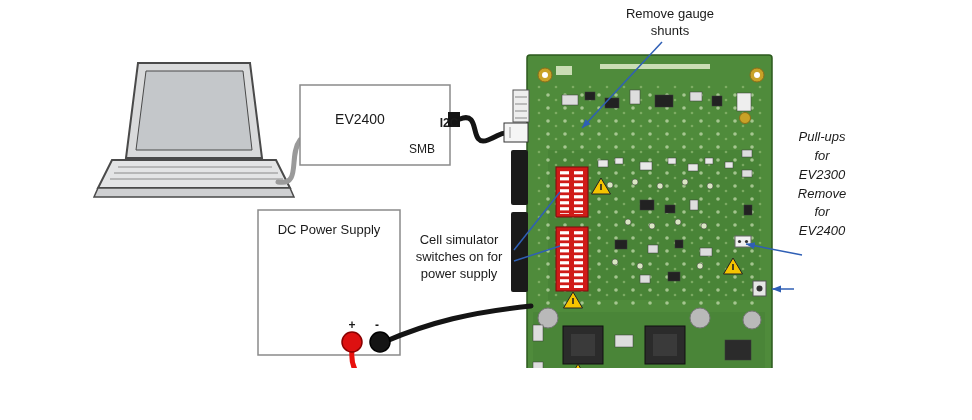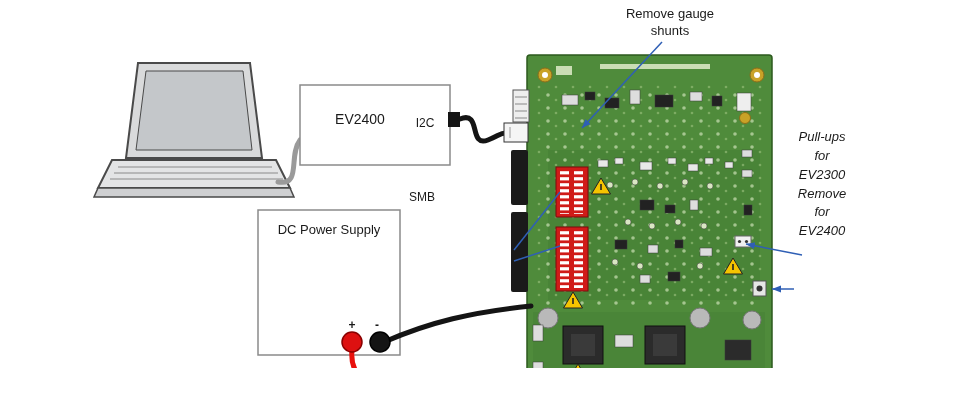--- a/index.html
+++ b/index.html
@@ -196,26 +196,29 @@
     <line x1="662" y1="42" x2="582" y2="128" stroke="#2f5fb5" stroke-width="1.5" marker-end="url(#arrowBlue)"></line>
     <line x1="514" y1="250" x2="560" y2="192" stroke="#2f5fb5" stroke-width="1.5"></line>
     <line x1="514" y1="261" x2="560" y2="246" stroke="#2f5fb5" stroke-width="1.5"></line>
     <line x1="802" y1="255" x2="746" y2="244" stroke="#2f5fb5" stroke-width="1.5" marker-end="url(#arrowBlue)"></line>
     <line x1="794" y1="289" x2="772" y2="289" stroke="#2f5fb5" stroke-width="1.5" marker-end="url(#arrowBlue)"></line>
   </g>
 </svg>
 
 <div class="lbl" style="left:600px;top:6px;width:140px;">Remove gauge
 shunts</div>
+<div class="lbl" style="left:399px;top:232px;width:120px;">Cell simulator
+switches on for
+power supply</div>
 <div class="lbl" style="left:782px;top:128px;width:80px;line-height:1.45;font-style:italic;">Pull-ups
 for
 EV2300
 Remove
 for
 EV2400</div>
 <div class="lbl lbl-lg" style="left:310px;top:110px;width:100px;">EV2400</div>
-<div class="lbl lbl-sm" style="left:405px;top:116px;width:40px;">I2C</div>
-<div class="lbl lbl-sm" style="left:402px;top:142px;width:40px;margin-top:48px;">SMB</div>
+<div class="lbl lbl-sm" style="left:429px;top:116px;width:40px;font-weight:bold;">I2C</div>
+<div class="lbl lbl-sm" style="left:402px;top:142px;width:40px;">SMB</div>
 <div class="lbl" style="left:260px;top:222px;width:138px;">DC Power Supply</div>
 <div class="lbl lbl-b" style="left:344px;top:318px;width:16px;">+</div>
 <div class="lbl lbl-b" style="left:369px;top:318px;width:16px;">-</div>
 
 </div>
 
 </body></html>

